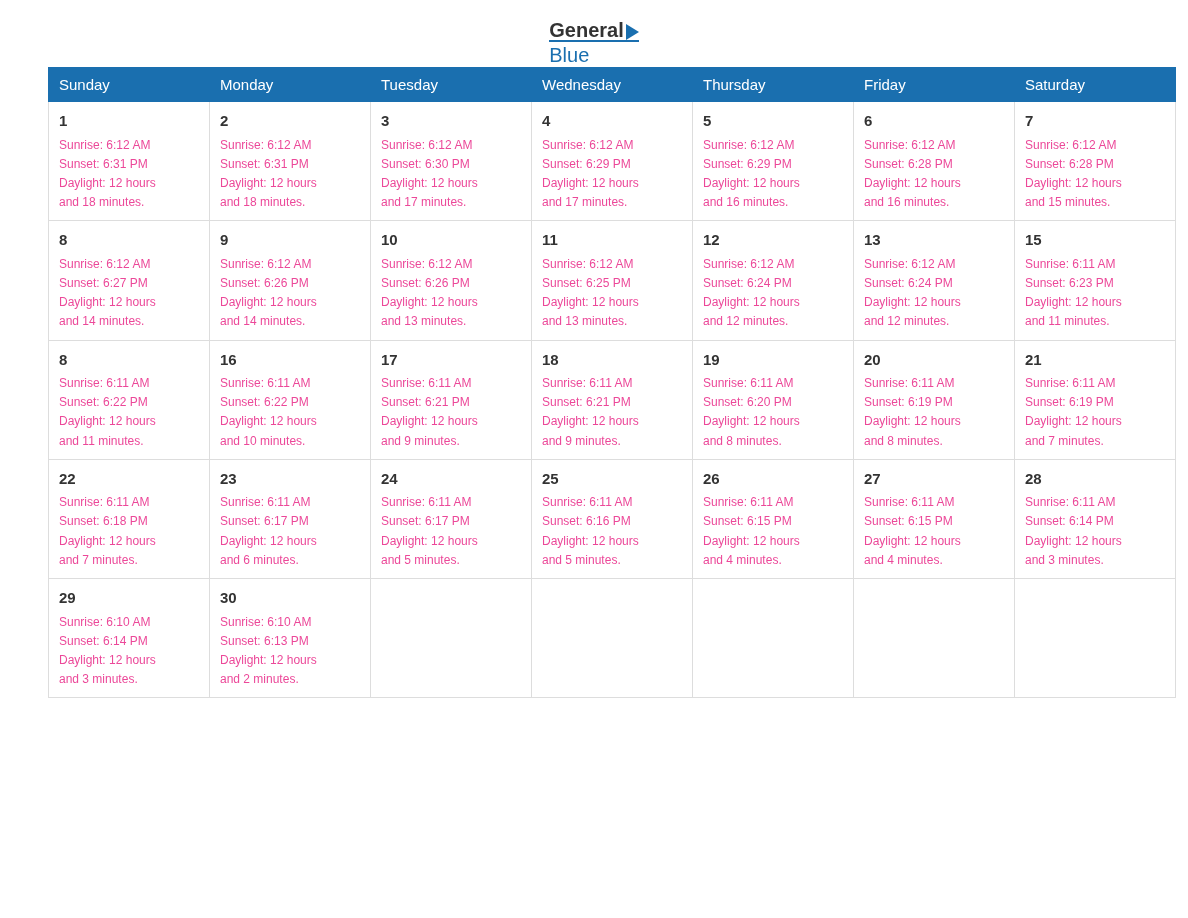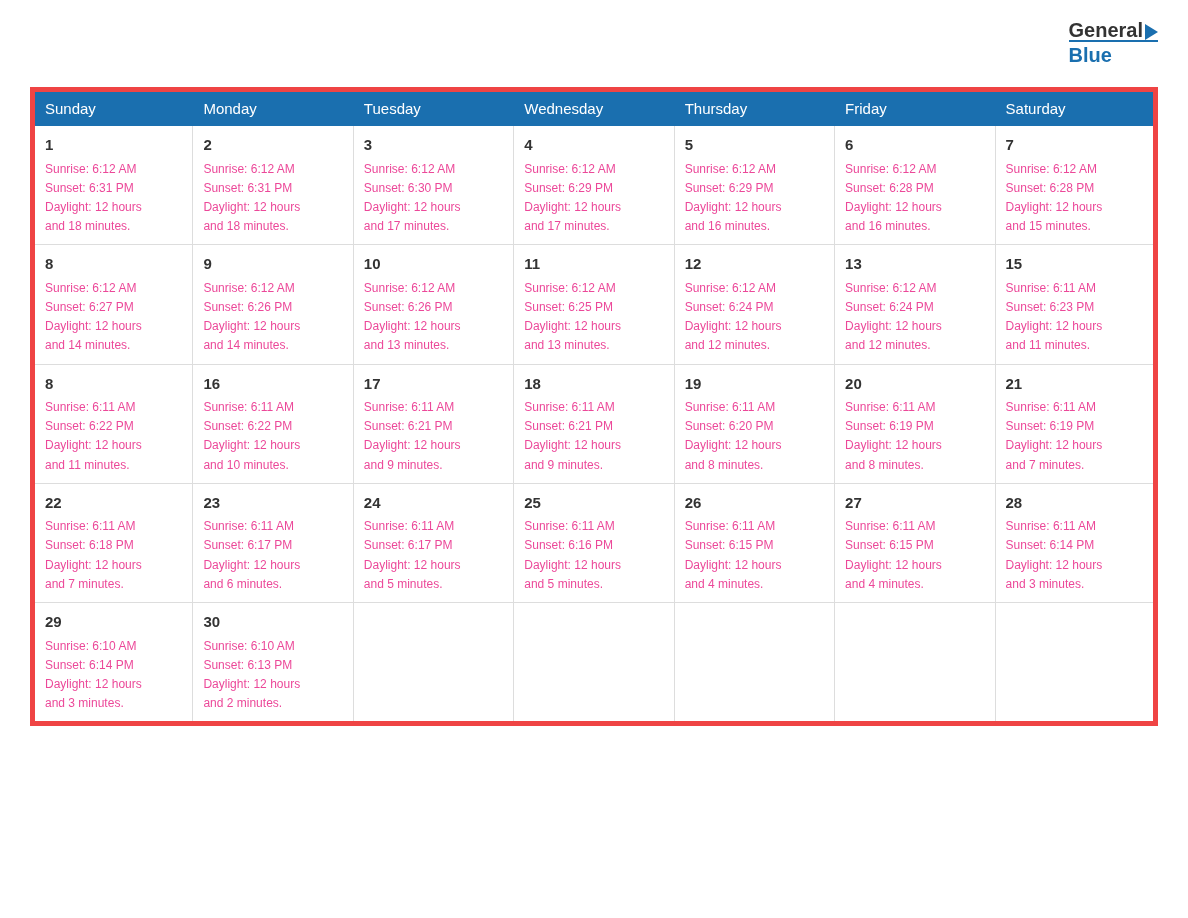--- a/index.html
+++ b/index.html
@@ -4,41 +4,41 @@
   <style>
     * { box-sizing: border-box; margin: 0; padding: 0; }
     body {
       font-family: Arial, sans-serif;
       background: #fff;
       padding: 20px 30px;
       color: #333;
     }
     .header {
       display: flex;
-      justify-content: flex-end;
+      justify-content: center;
       align-items: flex-start;
-      margin-bottom: 20px;
     }
     .title-section {
       text-align: right;
     }
     .month-title {
       font-size: 48px;
       font-weight: bold;
       color: #222;
     }
     .location-title {
       font-size: 20px;
       color: #555;
       margin-top: 4px;
     }
     .calendar-table {
       width: 100%;
       border-collapse: collapse;
-      border: 5px solid #ef4444;
+      border: 1px solid #ef4444;
+      margin-left: 18px;
     }
     .calendar-table th {
       background-color: #1a6faf;
       color: #fff;
       font-size: 15px;
       font-weight: normal;
       padding: 8px 10px;
       text-align: left;
       border: 1px solid #1a6faf;
     }
@@ -76,21 +76,21 @@
       flex-direction: column;
     }
     .logo-general {
       font-size: 20px;
       font-weight: bold;
       color: #333;
       line-height: 1;
     }
     .logo-blue-line {
       font-size: 20px;
-      font-weight: bold;
+      font-weight: normal;
       color: #1a6faf;
       border-top: 2px solid #1a6faf;
       line-height: 1.2;
       padding-top: 1px;
     }
     .triangle-right {
       display: inline-block;
       width: 0;
       height: 0;
       border-top: 8px solid transparent;

